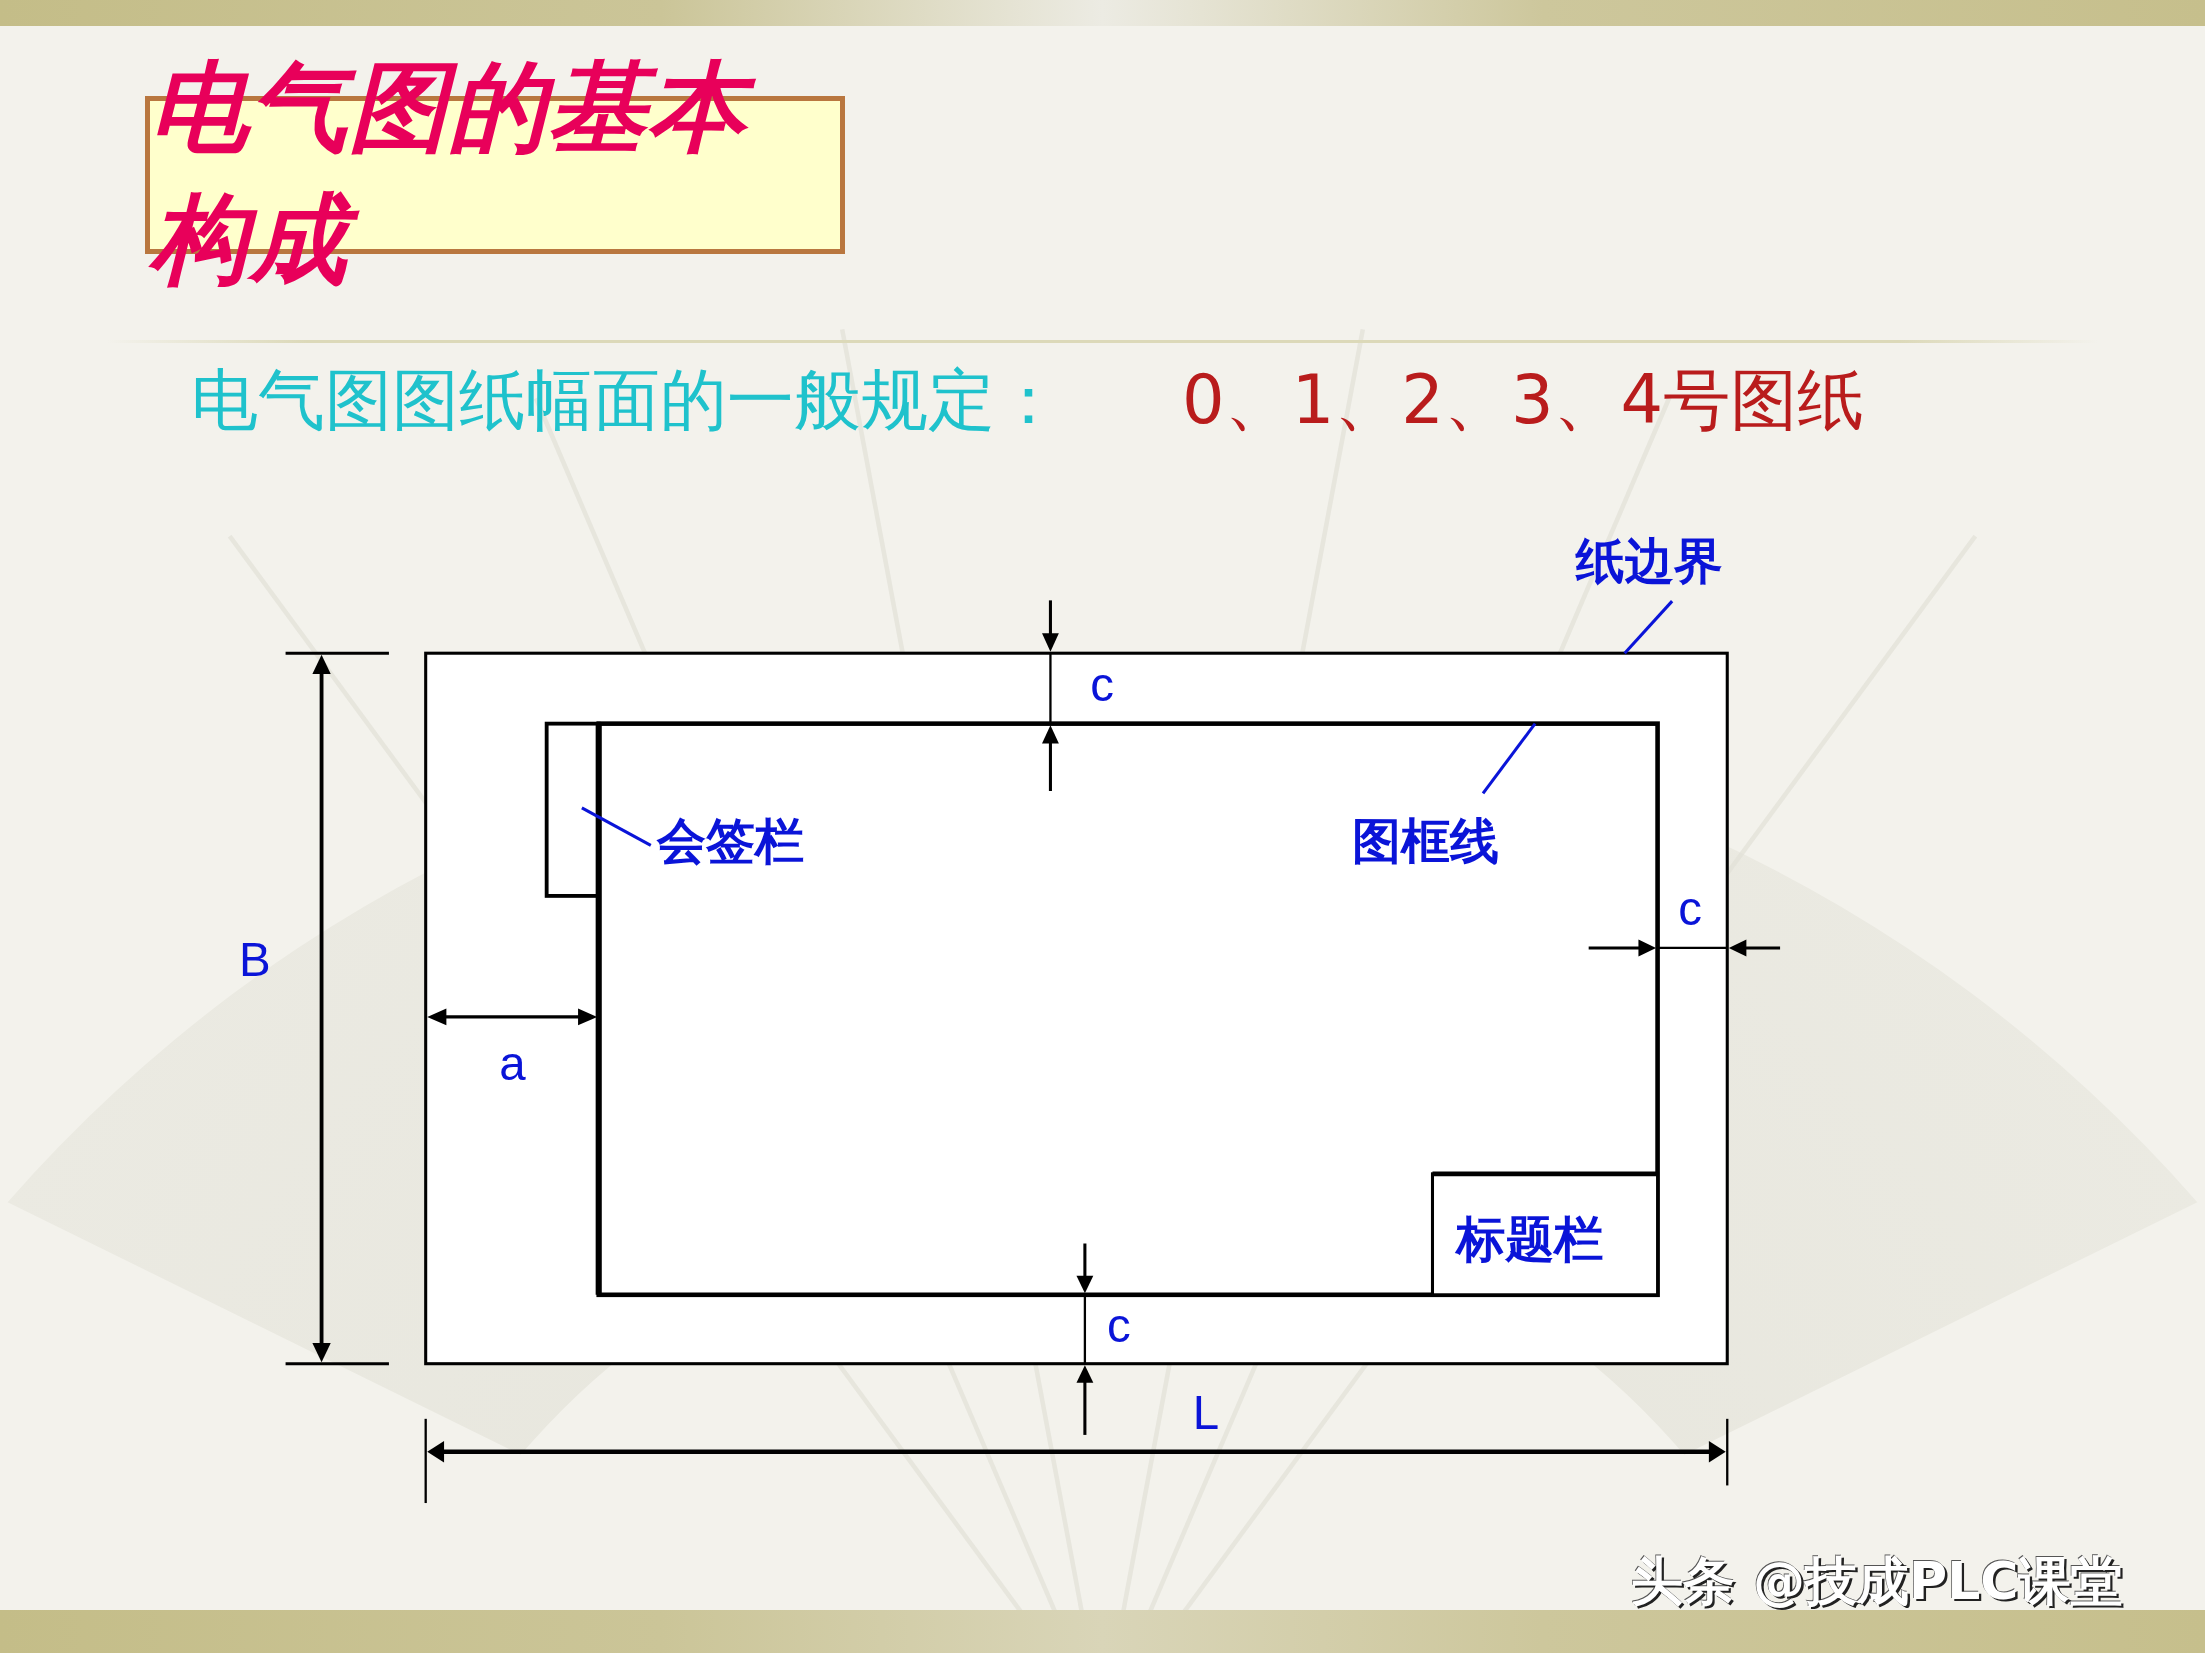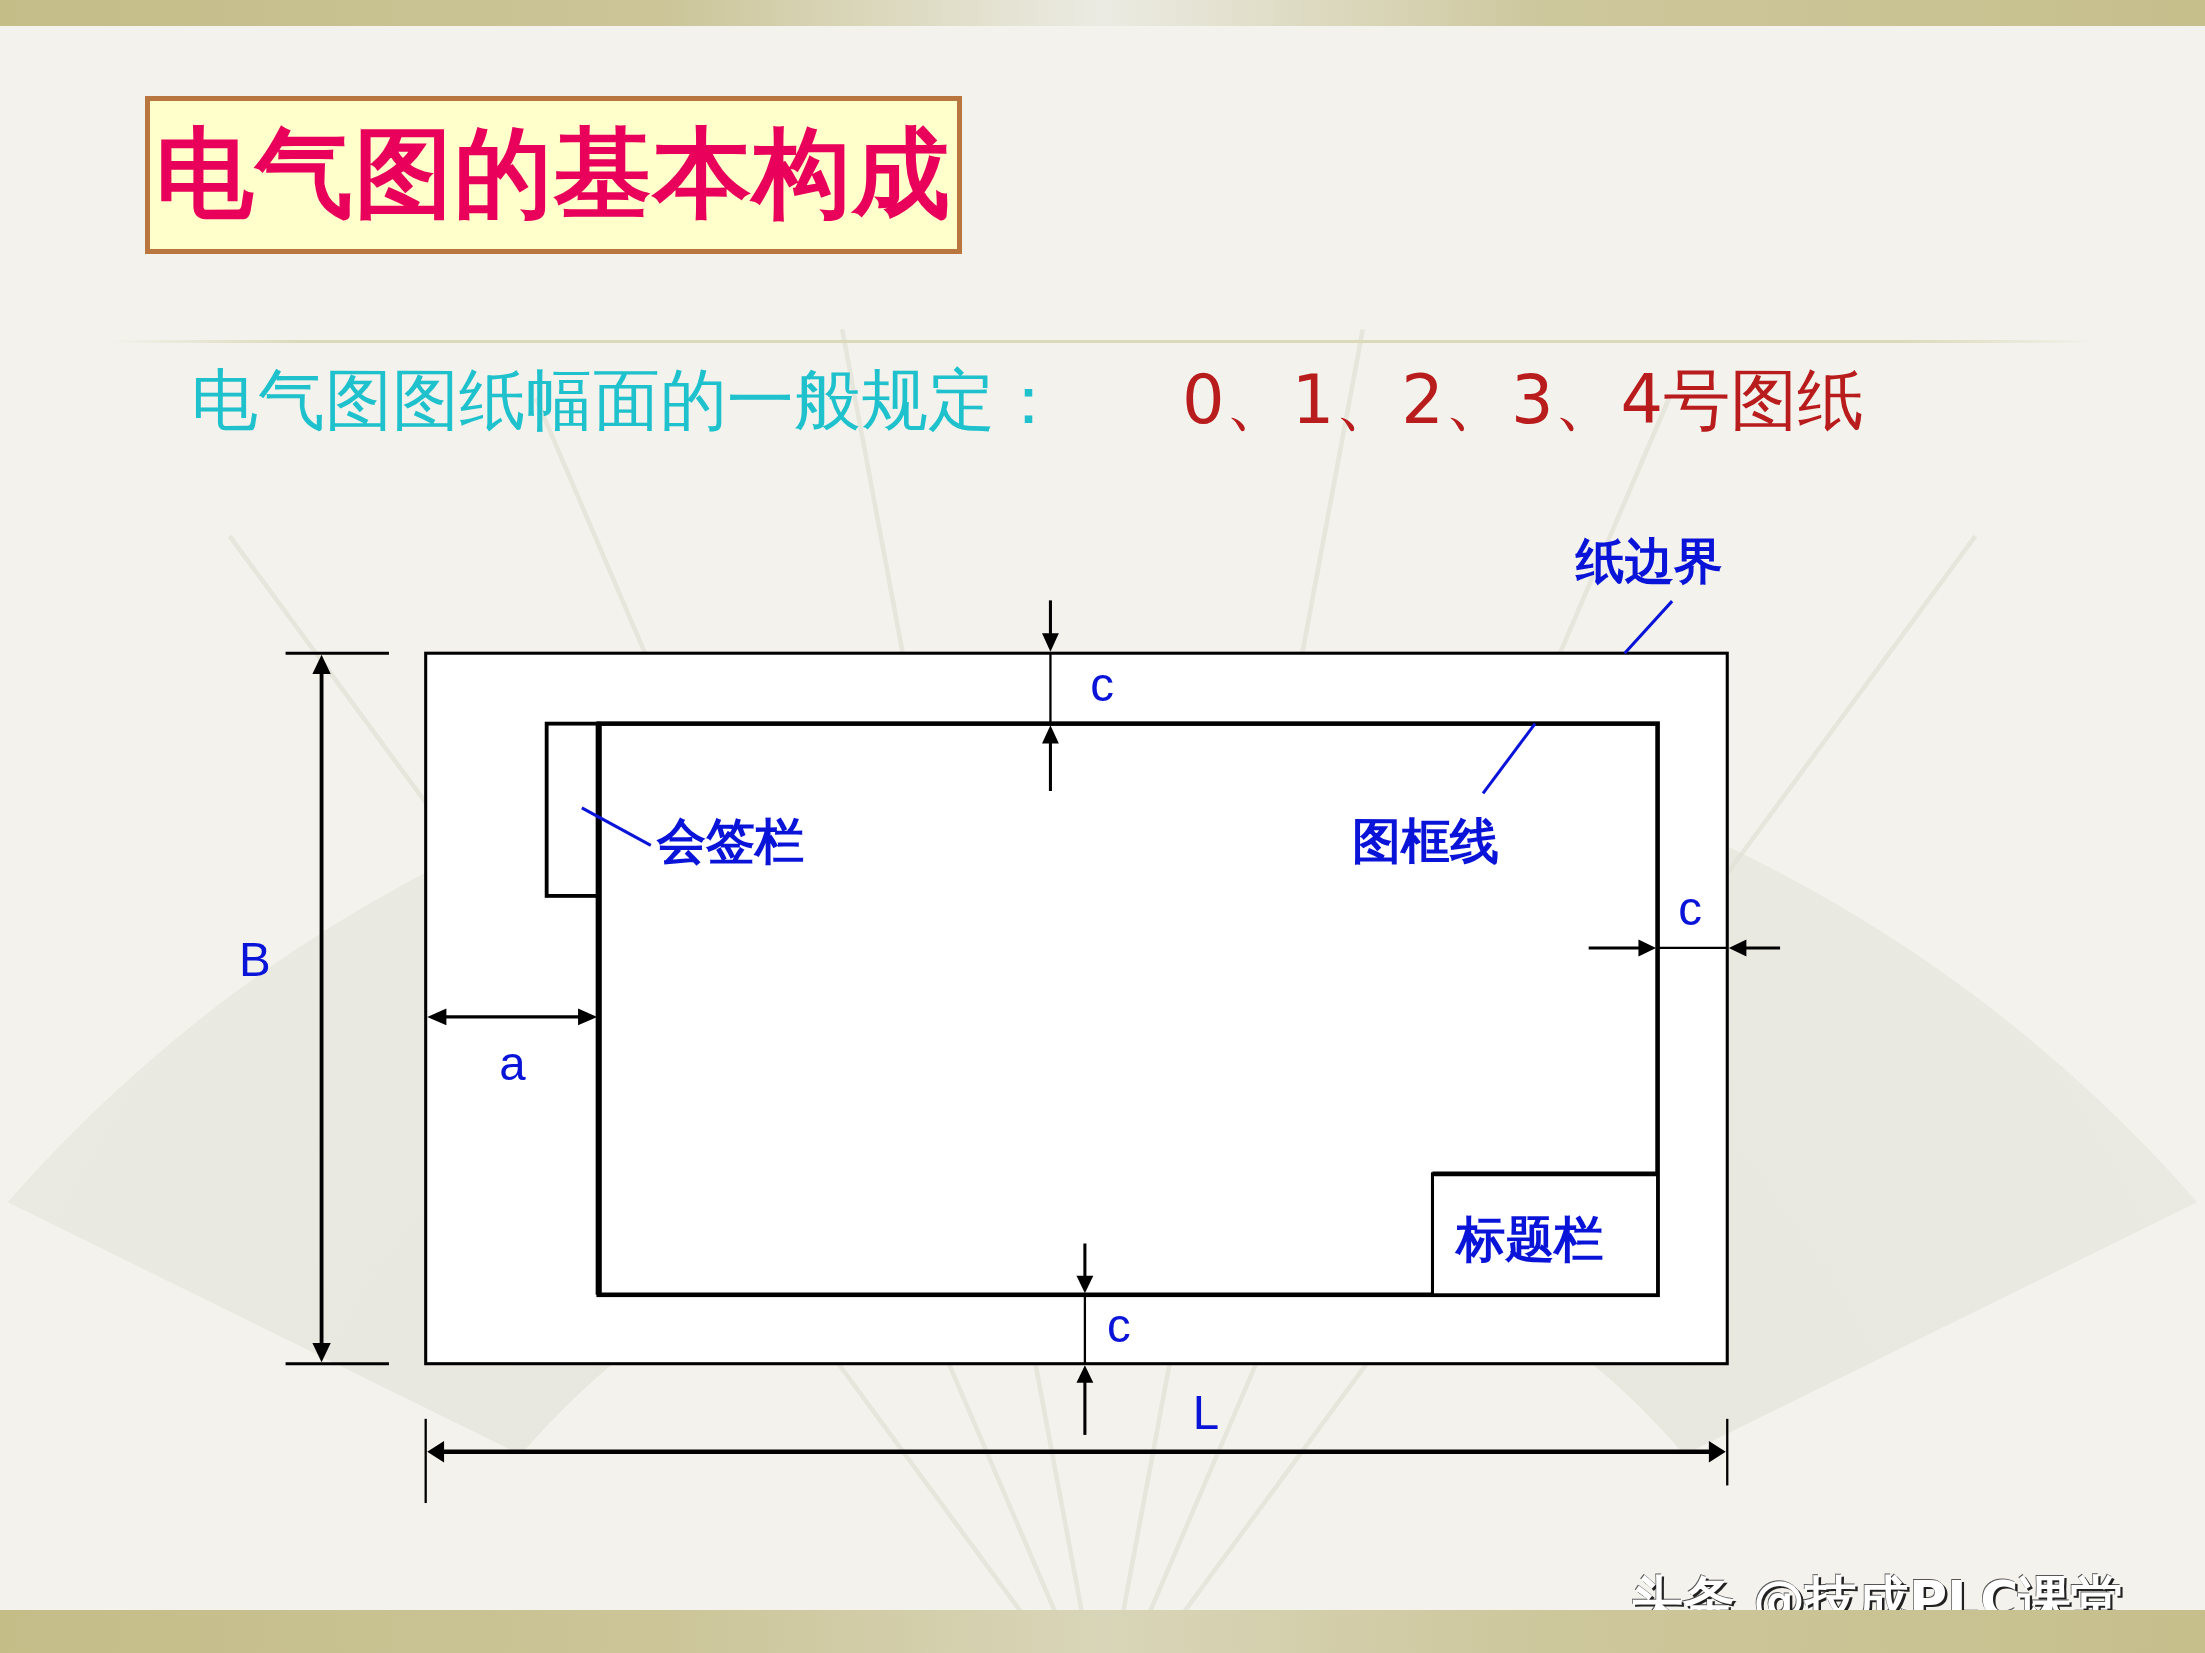--- a/index.html
+++ b/index.html
@@ -13,23 +13,23 @@
     background: linear-gradient(90deg, #c4bd88 0%, #cbc598 30%, #ecebe3 50%, #cdc79c 70%, #c6bf8c 100%);
   }
   .bottom-band {
     position: absolute; left: 0; top: 1610px; width: 2205px; height: 44px;
     background: linear-gradient(90deg, #c4bd88 0%, #cbc598 30%, #d9d5b8 50%, #cdc79c 70%, #c6bf8c 100%);
   }
   .fan-bg {
     position: absolute; left: 0; top: 0; width: 2205px; height: 1654px; pointer-events: none;
   }
   .title-box {
-    position: absolute; left: 145px; top: 96px; width: 817px; height: 158px;
+    position: absolute; left: 145px; top: 96px; width: 700px; height: 158px;
     box-sizing: border-box; border: 5.4px solid #b9773f; background: #ffffcc;
-    display: flex; align-items: center; justify-content: center;
+    display: flex; align-items: center; justify-content: center; font-style: italic;
   }
   .title-text {
     color: #e8005a; font-size: 98px; font-weight: bold;
     font-family: "DejaVu Serif", "Liberation Serif", serif; letter-spacing: 1.5px;
   }
   .divider {
     position: absolute; left: 107px; top: 340px; width: 1991px; height: 3.1px;
     background: linear-gradient(90deg, rgba(220,218,190,0), #dcd9b9 10%, #dcd9b9 90%, rgba(220,218,190,0));
   }
   .subtitle {
@@ -38,21 +38,20 @@
   }
   .subtitle .lead { color: #1fc2cc; margin-top: 28px; }
   .subtitle .sizes { color: #b91c1c; margin-left: 120px; }
   svg.diagram { position: absolute; left: 0; top: 0; }
   .lbl-cn { font-family: "DejaVu Sans", "Liberation Sans", sans-serif; font-weight: bold; fill: #0a14d8; font-size: 64px; }
   .lbl-en { font-family: "Liberation Sans", "DejaVu Sans", sans-serif; fill: #0a14d8; font-size: 62px; }
   .watermark {
     position: absolute; left: 1631px; top: 1547px; white-space: nowrap;
     font-size: 52px; color: #ffffff; font-weight: bold;
     text-shadow: 2.3px 2.3px 0 #222, -0.8px -0.8px 0 #555;
-    margin-top: 19px;
   }
 </style>
 </head>
 <body>
 
 <div class="top-band"></div>
 
 <svg class="fan-bg" width="2205" height="1654" viewBox="0 0 2880 2160">
   <defs>
     <radialGradient id="fang" cx="1440" cy="2250" r="1900" gradientUnits="userSpaceOnUse">

